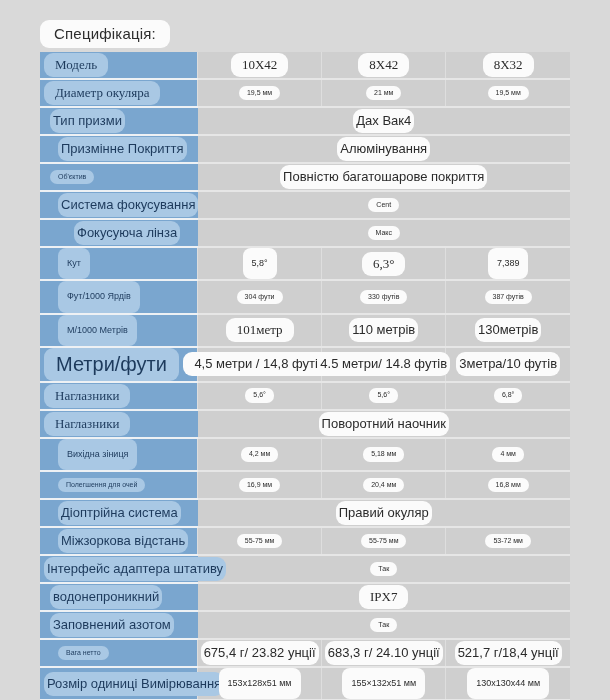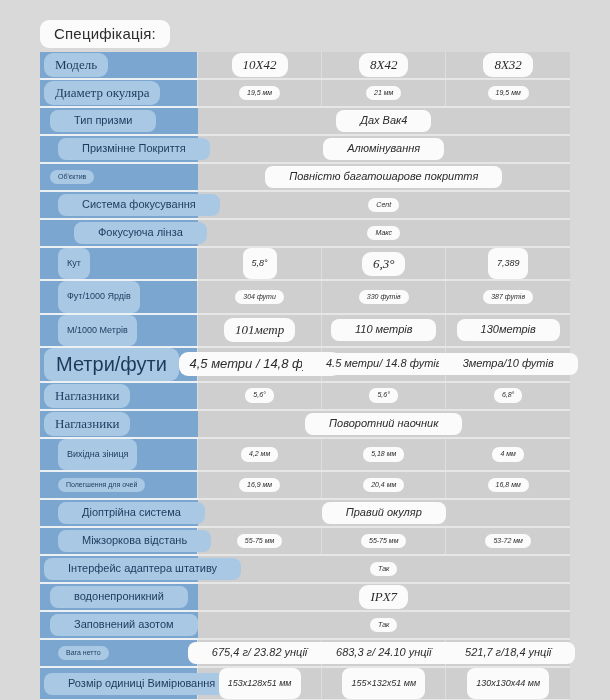--- a/index.html
+++ b/index.html
@@ -54,21 +54,20 @@
   }
   .table td.label-cell {
     background: #7aa6cf;
     border-bottom: 2px solid #eef1f4;
     width: 157px;
     text-align: left;
   }
   .table td.value-cell {
     border-left: 1px solid #dedede;
     text-align: center;
-    font-style: italic;
   }
   .table td.value-cell.merged {
     border-left: none;
   }
   .cellbox {
     display: flex;
     align-items: center;
     min-height: 26px;
   }
   .label-cell .cellbox { justify-content: flex-start; }
@@ -83,21 +82,21 @@
     line-height: 1.25;
   }
   .label-cell .pill {
     background: #a9c8e4;
     color: #1d3a5c;
   }
 
   
   .s-xs { font-size: 7px;  padding: 3px 8px; border-radius: 7px; }
   .s-sm { font-size: 9px;  padding: 10px 9px; border-radius: 8px; }
-  .s-md { font-size: 11px; padding: 4px 24px; border-radius: 8px; }
+  .s-md { font-size: 13px; padding: 4px 3px; }
   .s-lg { font-size: 13px; padding: 4px 11px; }
   .s-xl { font-size: 20px; padding: 4px 12px; }
 
   .f-serif { font-family: "Liberation Serif", serif; }
   .f-sans  { font-family: "Liberation Sans", sans-serif; }
 
   
   .ind-0 { margin-left: 4px; }
   .ind-1 { margin-left: 10px; }
   .ind-2 { margin-left: 18px; }

